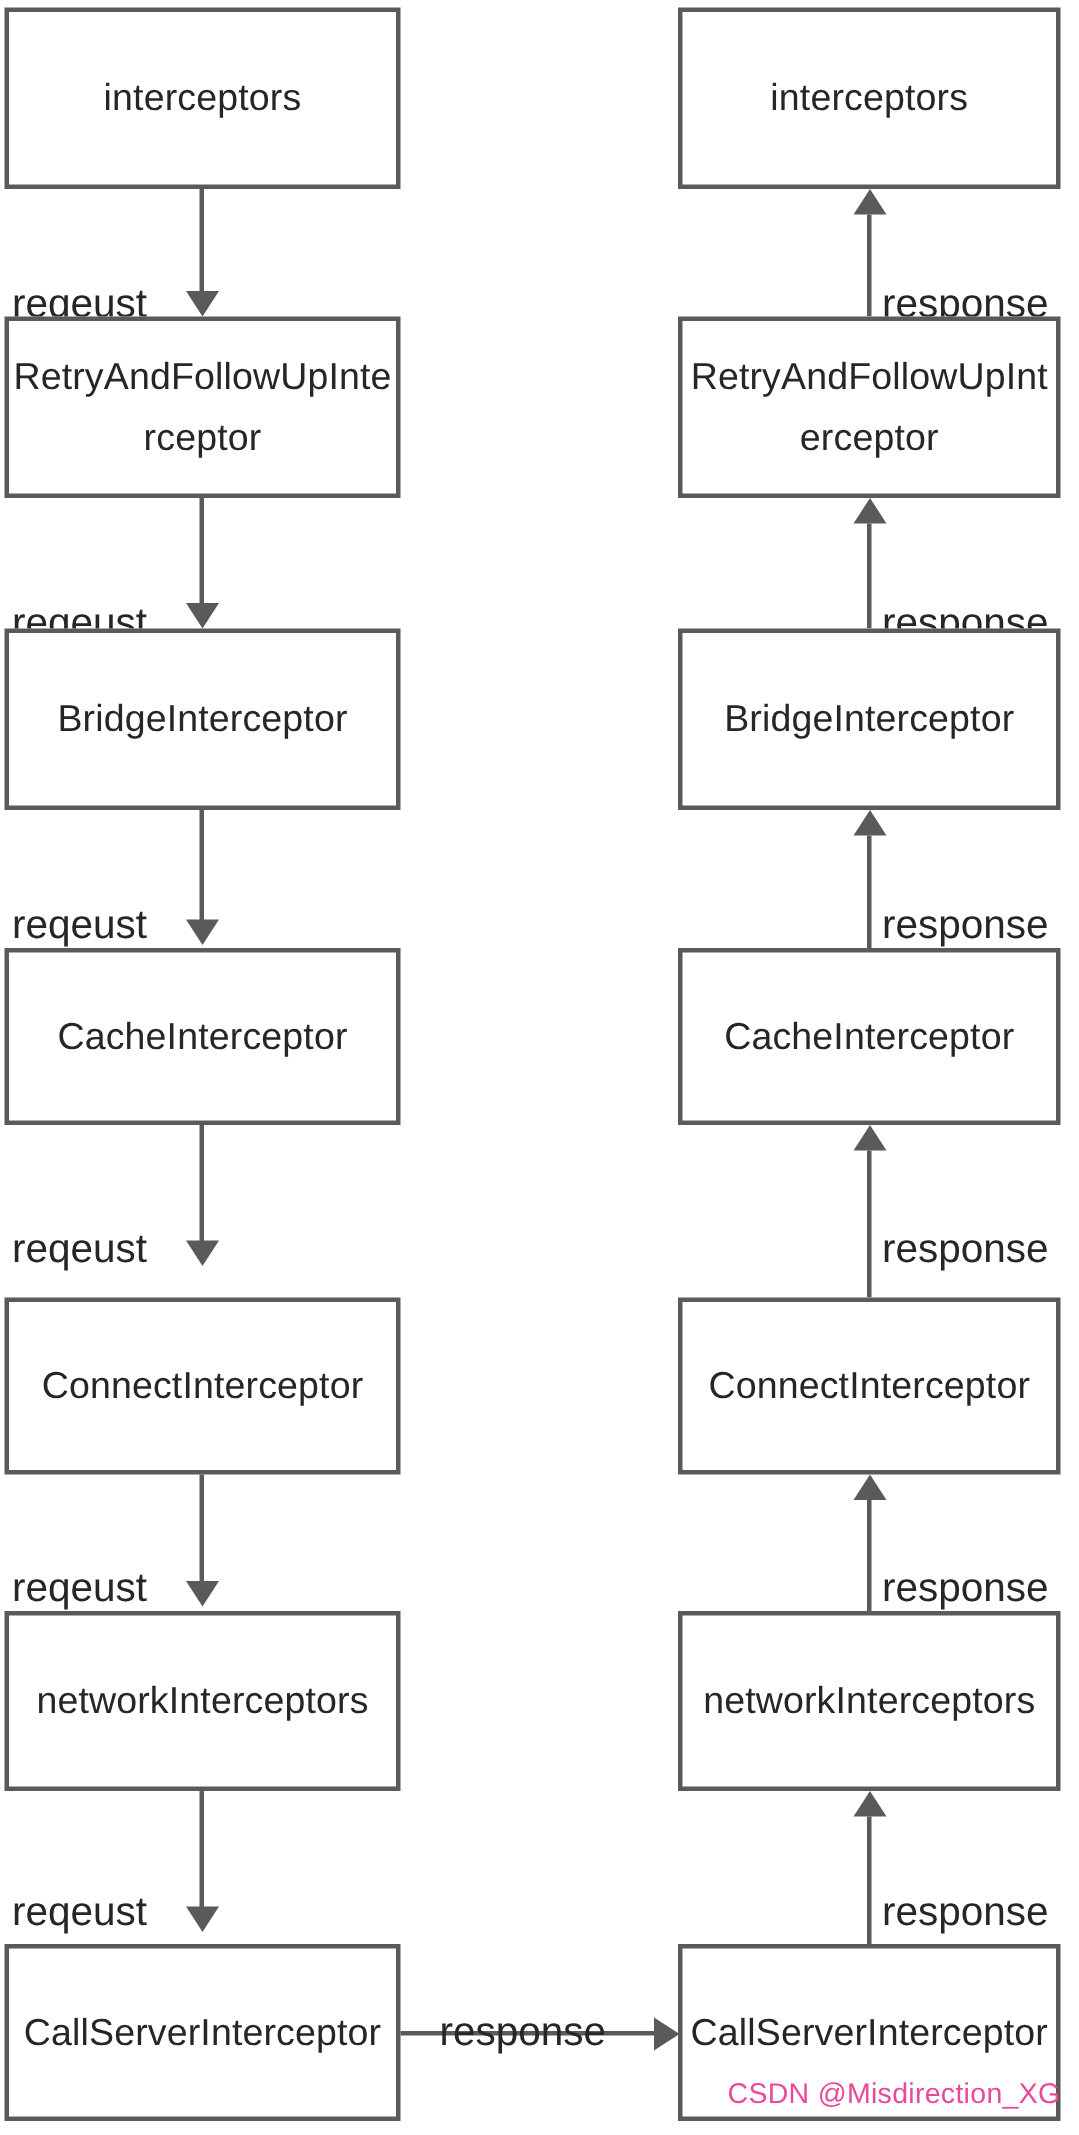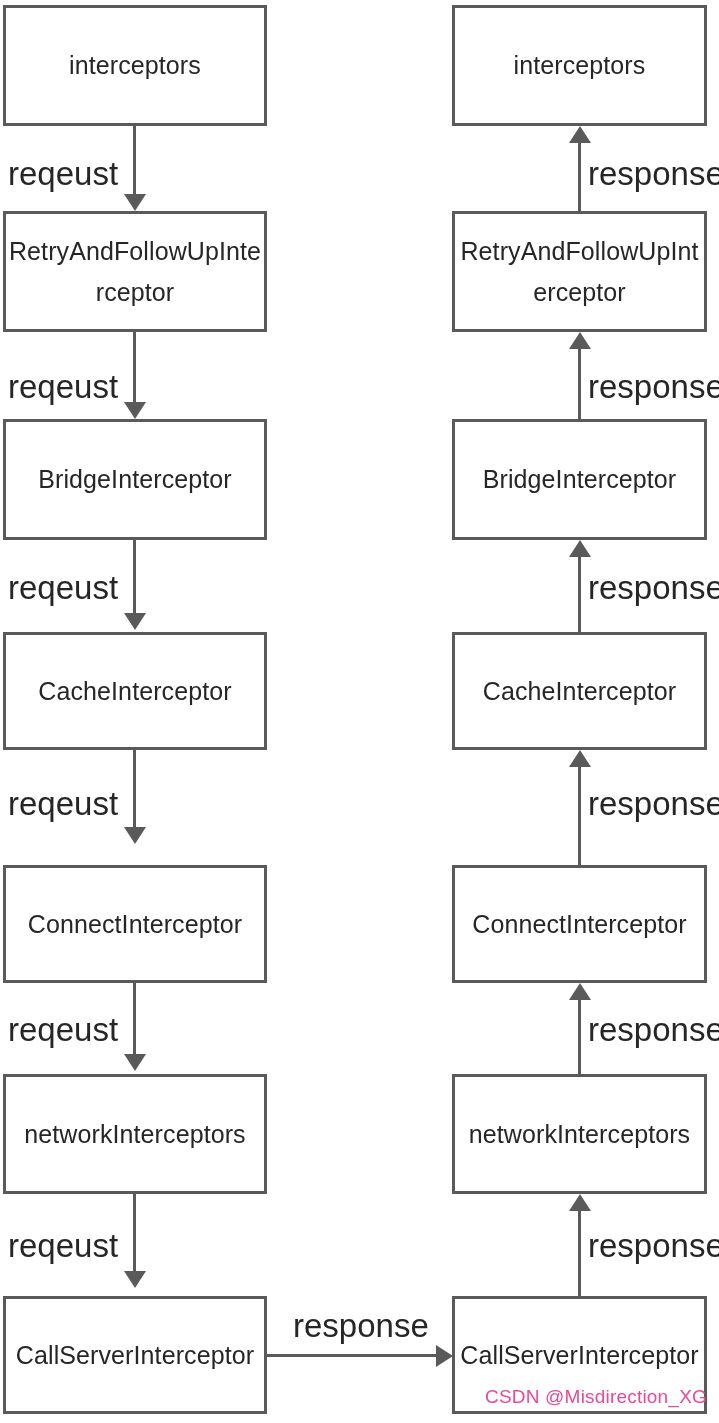--- a/index.html
+++ b/index.html
@@ -61,24 +61,25 @@
     border-left:17px solid #5a5a5a;
   }
   .hline{
     position:absolute;
     height:3px;
     background:#5a5a5a;
   }
 
   .edge-label{
     position:absolute;
-    font-size:33px;
+    font-size:27px;
     line-height:28px;
     color:#262626;
     white-space:nowrap;
+    margin-top:28px;
   }
 
   .watermark{
     position:absolute;
     font-size:19px;
     color:#ec4899;
     white-space:nowrap;
     letter-spacing:0.2px;
   }
 </style>

